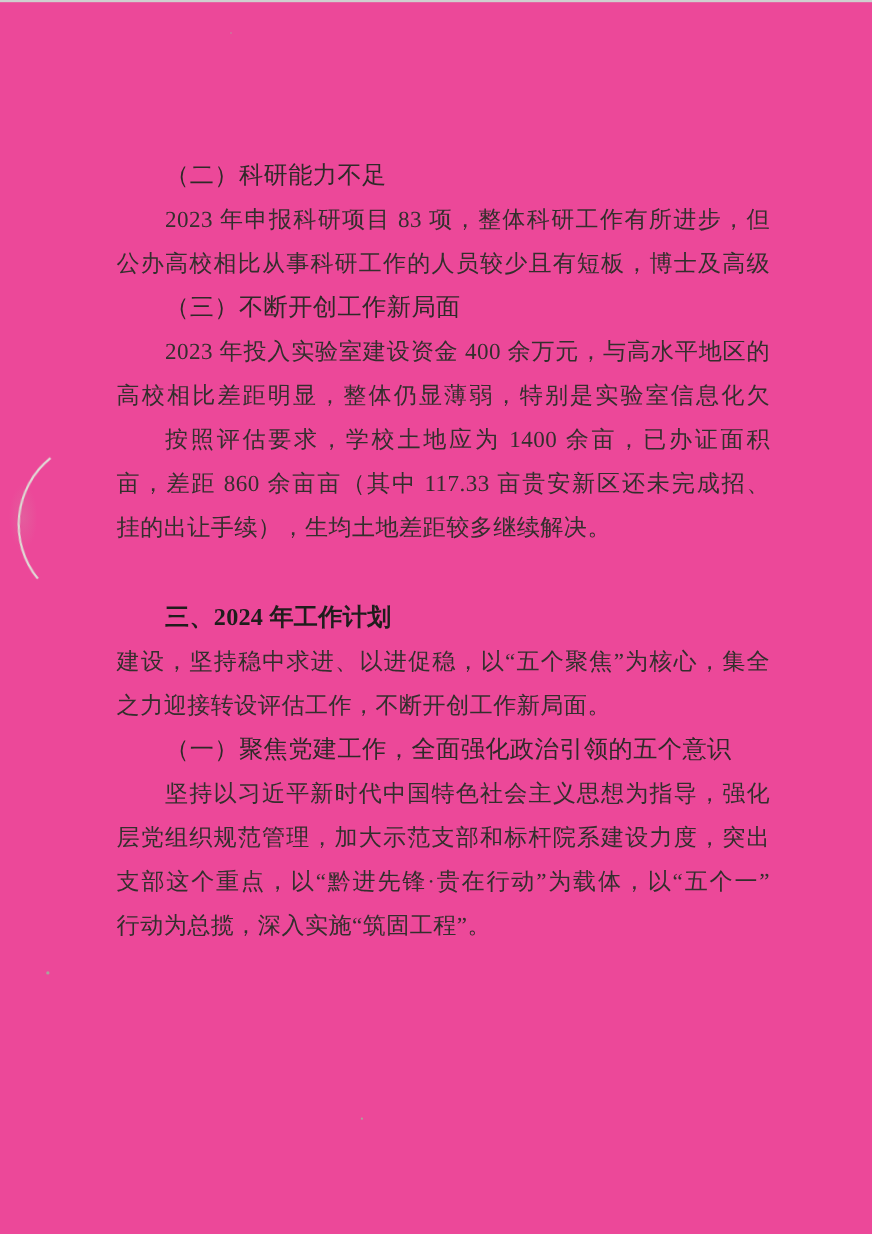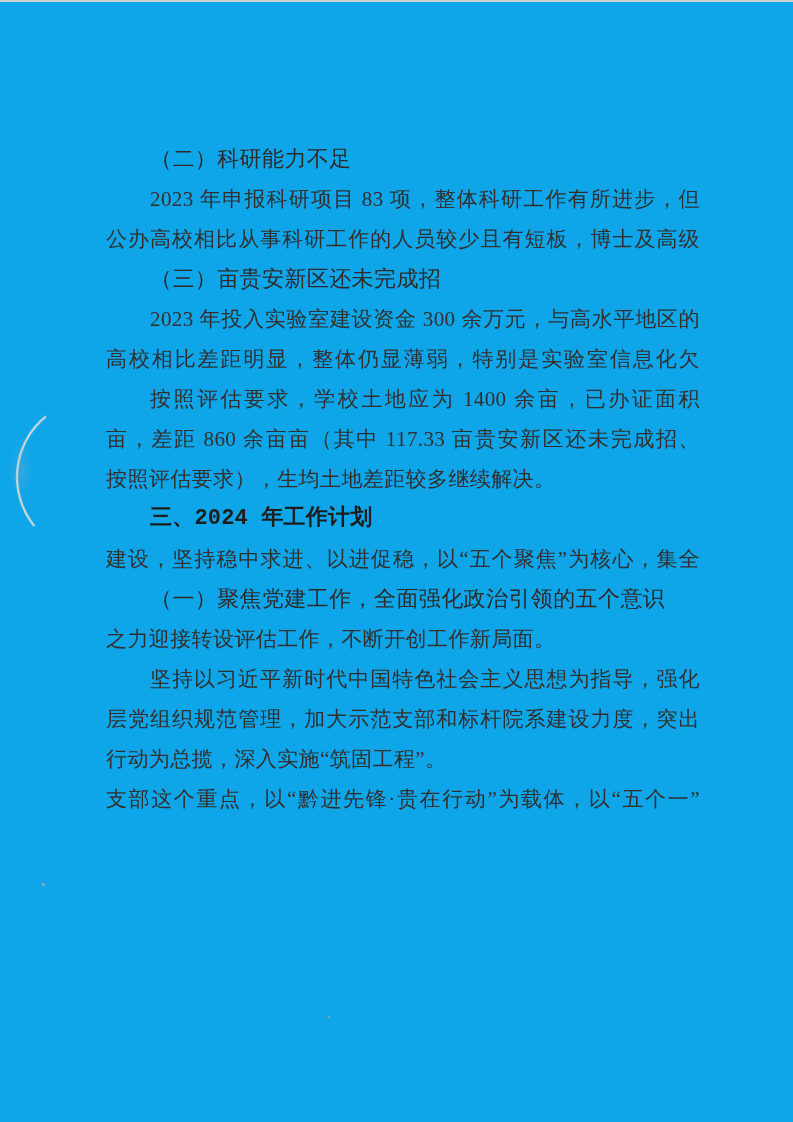--- a/index.html
+++ b/index.html
@@ -4,21 +4,21 @@
 <style>
   * { margin: 0; padding: 0; box-sizing: border-box; }
   html, body { background: #e9e9e9; }
   body { font-family: "Liberation Serif", "DejaVu Serif", serif; }
 
   .page {
     position: relative;
     width: 793px;
     height: 1122px;
     margin: 0 auto;
-    background: #0ea5e9;
+    background: #ec4899;
     overflow: hidden;
   }
 
   
   .scan-edge-top {
     position: absolute;
     top: 0; left: 0;
     width: 100%; height: 2px;
     background: #cfcfcf;
   }
@@ -75,54 +75,55 @@
     text-align: justify;
     text-align-last: justify;
   }
   .line.body { font-family: "Liberation Serif", "DejaVu Serif", serif; }
   .line.kai {
     font-family: "Liberation Serif", "DejaVu Serif", serif;
     color: #2e2a28;
     font-size: 22px;
   }
   .line.hei {
-    font-family: Liberation Mono, monospace;
+    font-family: Liberation Serif, serif;
     font-weight: bold;
     color: #1f1d1c;
     font-size: 22px;
     letter-spacing: 0.2px;
+    margin-top: 42px;
   }
 </style>
 </head>
 <body>
 
 <div class="page">
 
   <div class="scan-edge-top"></div>
 
   <div class="stamp-arc"></div>
   <div class="stamp-smudge"></div>
 
   <div class="speck speck-1"></div>
   <div class="speck speck-2"></div>
   <div class="speck speck-3"></div>
 
   <div class="text-block">
     <div class="line kai indent">（二）科研能力不足</div>
     <div class="line body indent justify">2023 年申报科研项目 83 项，整体科研工作有所进步，但与</div>
     <div class="line body justify">公办高校相比从事科研工作的人员较少且有短板，博士及高级职</div>
-    <div class="line kai indent">（三）亩贵安新区还未完成招</div>
-    <div class="line body indent justify">2023 年投入实验室建设资金 300 余万元，与高水平地区的</div>
+    <div class="line kai indent">（三）不断开创工作新局面</div>
+    <div class="line body indent justify">2023 年投入实验室建设资金 400 余万元，与高水平地区的</div>
     <div class="line body justify">高校相比差距明显，整体仍显薄弱，特别是实验室信息化欠缺，</div>
     <div class="line body indent justify">按照评估要求，学校土地应为 1400 余亩，已办证面积 568.91</div>
     <div class="line body justify">亩，差距 860 余亩亩（其中 117.33 亩贵安新区还未完成招、拍、</div>
-    <div class="line body">按照评估要求），生均土地差距较多继续解决。</div>
+    <div class="line body">挂的出让手续），生均土地差距较多继续解决。</div>
     <div class="line hei indent">三、2024 年工作计划</div>
     <div class="line body justify">建设，坚持稳中求进、以进促稳，以“五个聚焦”为核心，集全校</div>
+    <div class="line body">之力迎接转设评估工作，不断开创工作新局面。</div>
     <div class="line kai indent">（一）聚焦党建工作，全面强化政治引领的五个意识</div>
-    <div class="line body">之力迎接转设评估工作，不断开创工作新局面。</div>
     <div class="line body indent justify">坚持以习近平新时代中国特色社会主义思想为指导，强化基</div>
     <div class="line body justify">层党组织规范管理，加大示范支部和标杆院系建设力度，突出党</div>
+    <div class="line body justify">支部这个重点，以“黔进先锋·贵在行动”为载体，以“五个一”</div>
     <div class="line body">行动为总揽，深入实施“筑固工程”。</div>
-    <div class="line body justify">支部这个重点，以“黔进先锋·贵在行动”为载体，以“五个一”</div>
   </div>
 
 </div>
 
 </body></html>

